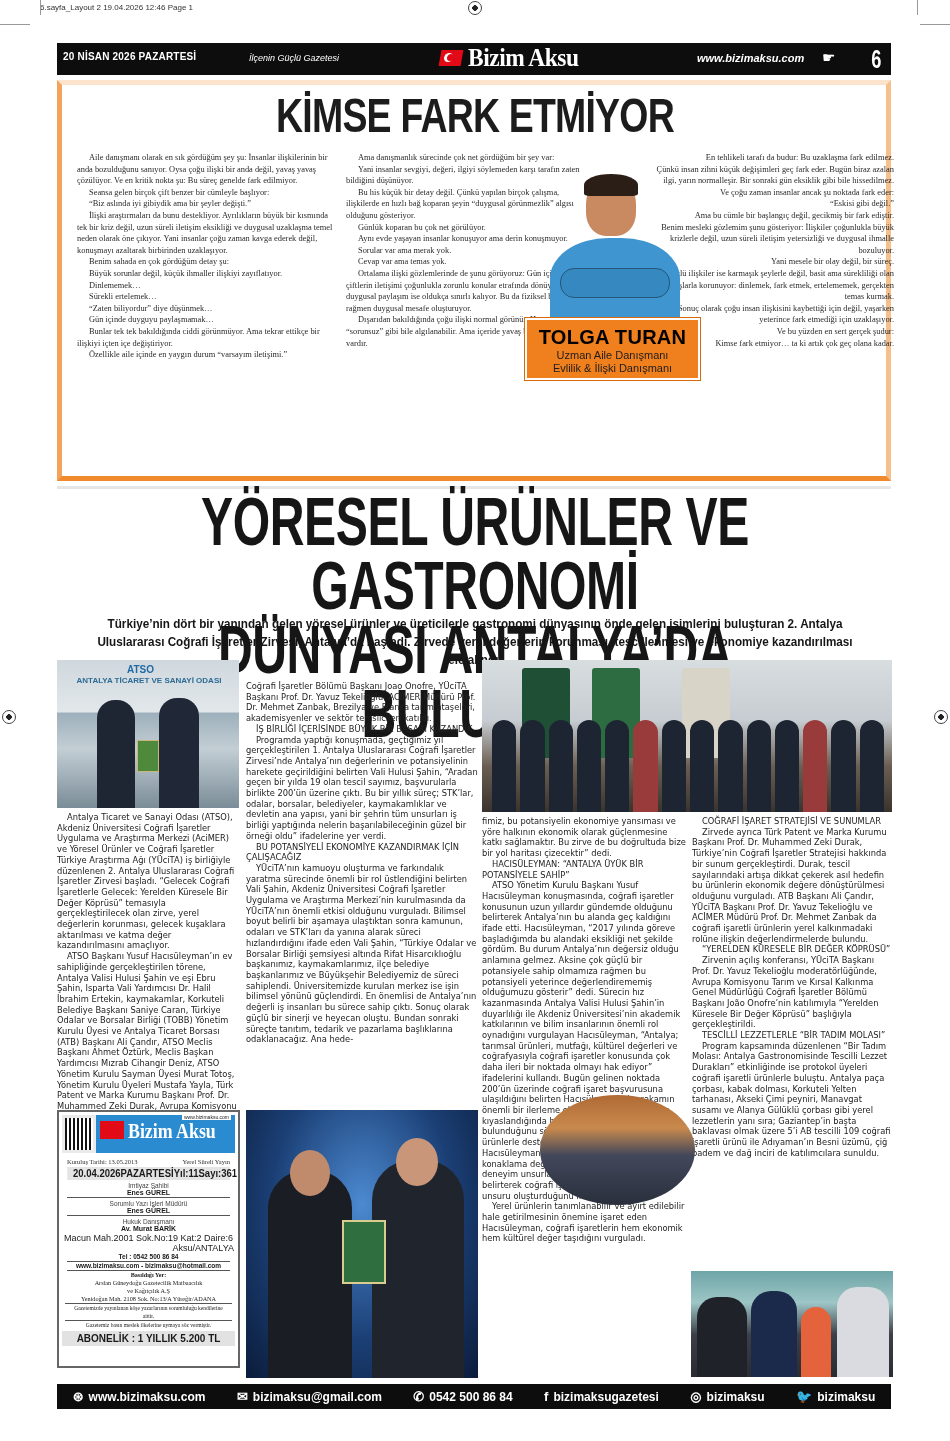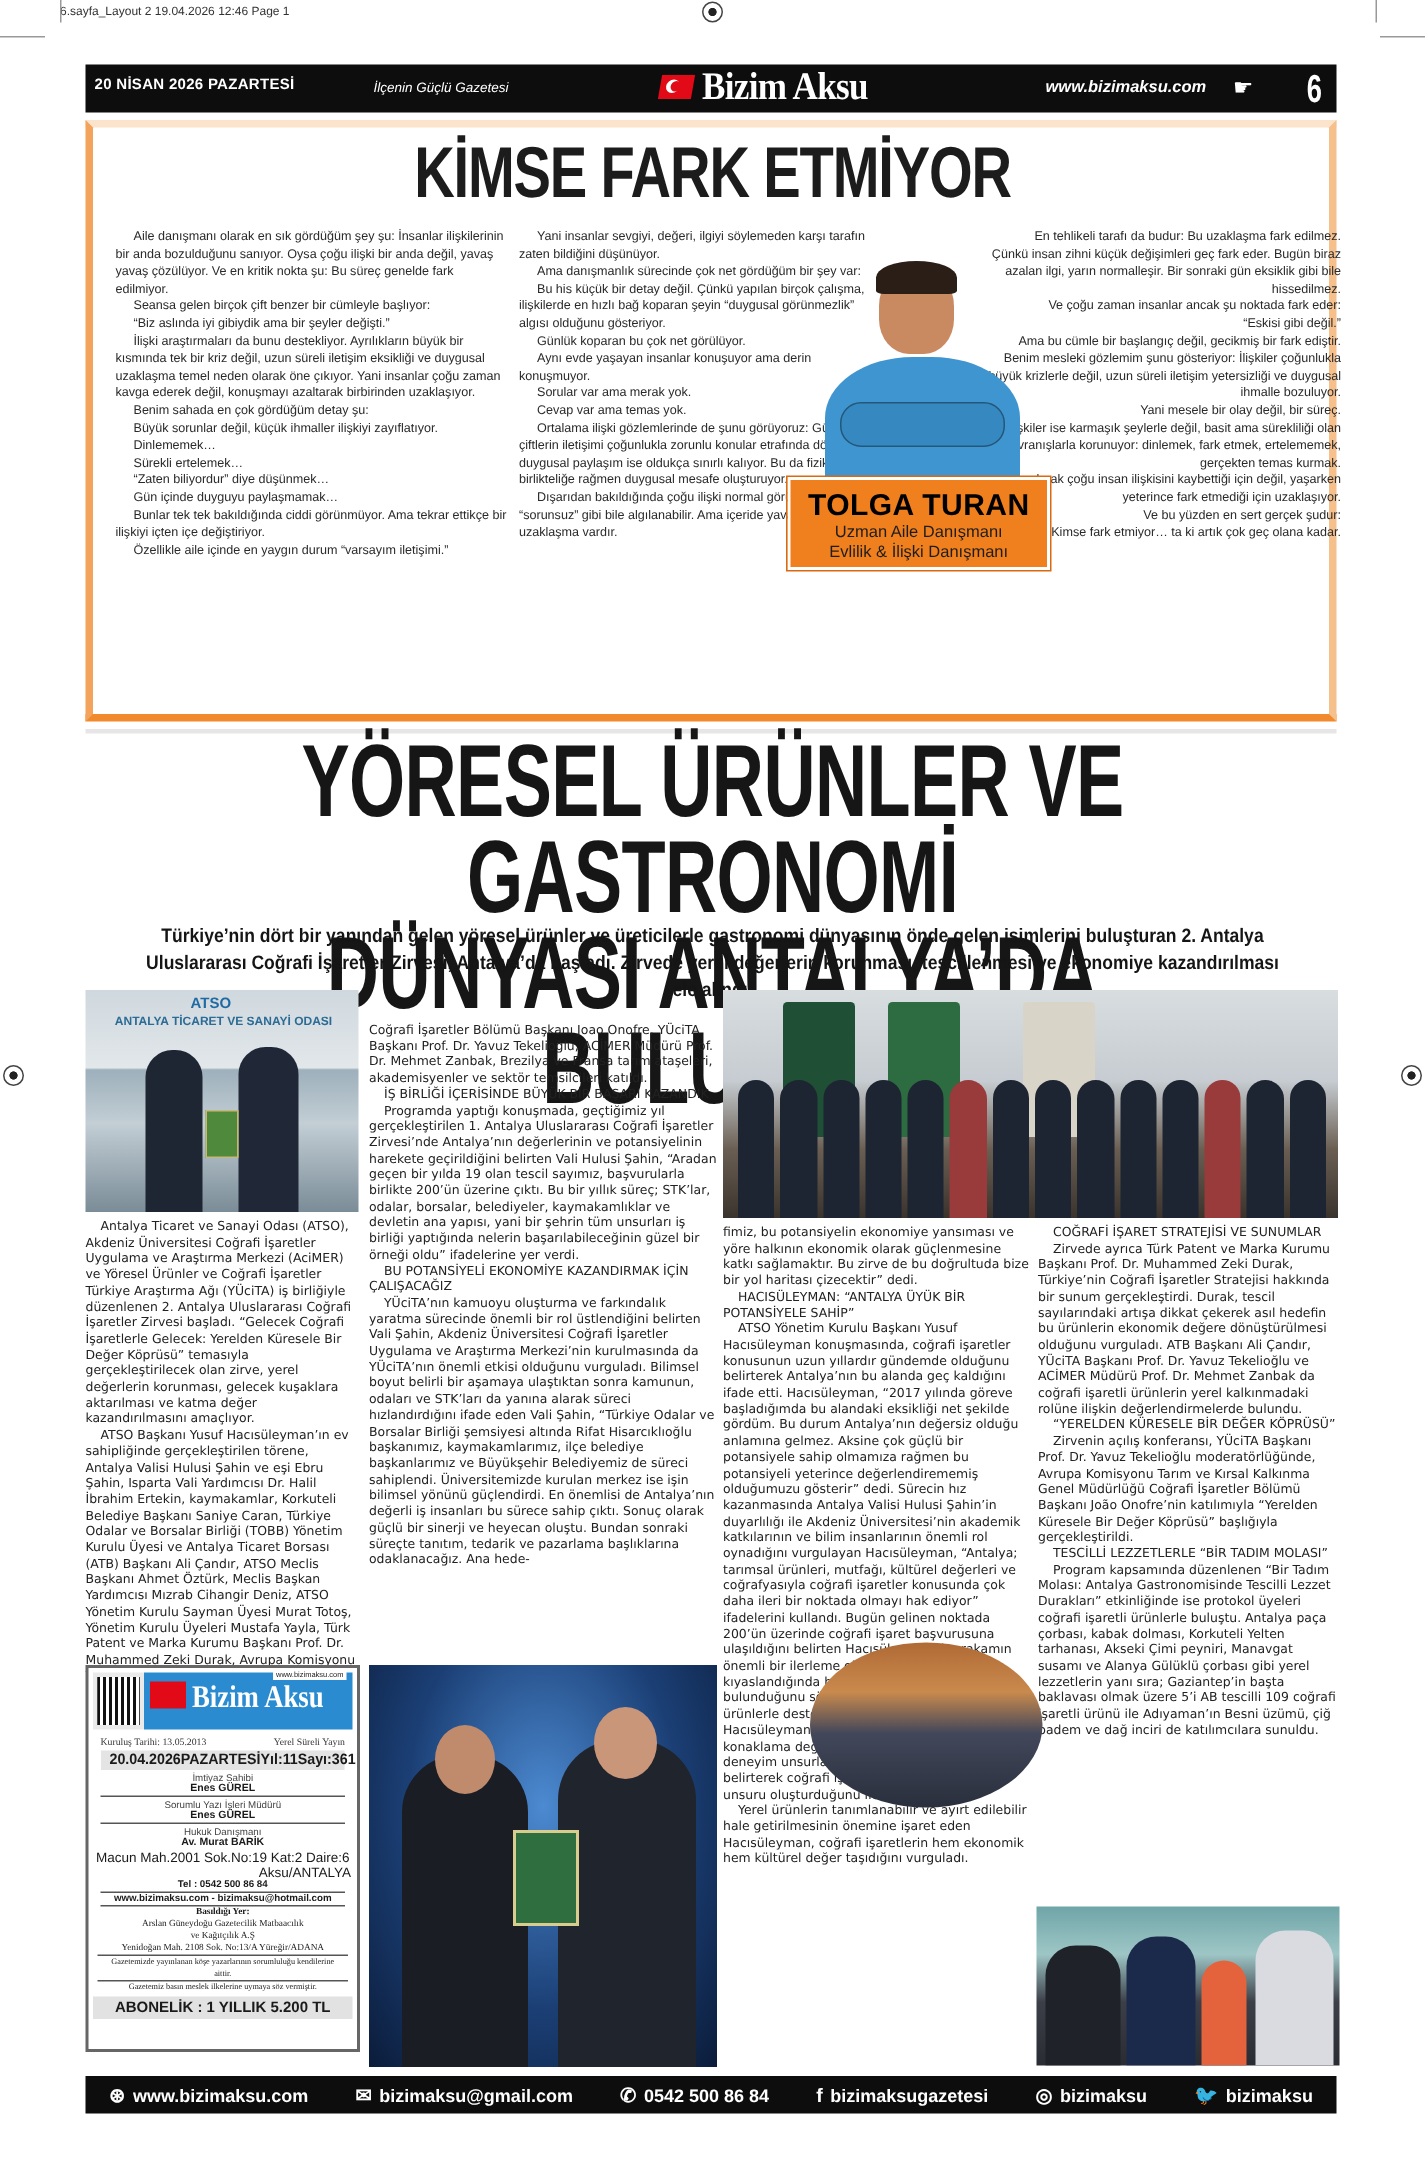--- a/index.html
+++ b/index.html
@@ -17,21 +17,21 @@
   .flag{width:22px;height:16px;background:#e30a17;position:relative;transform:skewX(-10deg);margin-right:6px}
   .flag:before{content:"";position:absolute;left:4px;top:3px;width:9px;height:9px;border-radius:50%;background:#fff}
   .flag:after{content:"";position:absolute;left:7px;top:4px;width:7px;height:7px;border-radius:50%;background:#e30a17}
   .mast .brandname{font:bold 26px "Liberation Serif",serif;letter-spacing:-.5px;transform:scaleX(.9);transform-origin:left}
   .mast .web{left:640px;top:9px;font:italic bold 11px "Liberation Sans",sans-serif}
   .mast .hand{left:765px;top:6px;font-size:15px}
   .mast .pageno{left:812px;top:1px;font:bold 26px "Liberation Sans",sans-serif;transform:scaleX(.7)}
   
   .boxframe{left:57px;top:80px;width:834px;height:401px;border:5px solid #f08a2c;background:#fff;border-left-color:#f3a35b;border-top-color:#fbe3cc;border-right-color:#f6c08c}
   .kimse{left:60px;top:88px;width:830px;text-align:center;font:bold 48px "Liberation Sans",sans-serif;letter-spacing:-1px;transform:scaleX(.78);color:#1c1c1c}
-  .col{font-size:8.4px;line-height:11.6px;color:#2a2a2a;font-family:Liberation Sans, sans-serif}
+  .col{font-size:8.4px;line-height:11.6px;color:#2a2a2a;font-family:Liberation Serif, serif}
   .col p{text-indent:12px}
   .col1{left:77px;top:152px;width:262px}
   .col2{left:346px;top:152px;width:240px}
   .col3{left:636px;top:152px;width:258px;text-align:right}
   .portrait{left:540px;top:168px;width:150px;height:150px;overflow:hidden}
   .portrait .face{position:absolute;left:46px;top:10px;width:50px;height:58px;border-radius:45% 45% 40% 40%;background:#c98a62}
   .portrait .hair{position:absolute;left:44px;top:6px;width:54px;height:22px;border-radius:50% 50% 10% 10%;background:#2b1e17}
   .portrait .body{position:absolute;left:10px;top:70px;width:130px;height:90px;border-radius:45% 45% 0 0;background:#3f95cf}
   .portrait .arms{position:absolute;left:20px;top:100px;width:110px;height:30px;border-radius:14px;background:#3688c0;border:1px solid #24577a}
   .namebox{left:525px;top:318px;width:175px;height:62px;background:#f07f1e;border:2px solid #fff;outline:1px solid #d96b0e;text-align:center}
@@ -126,22 +126,22 @@
     <p>Benim sahada en çok gördüğüm detay şu:</p>
     <p>Büyük sorunlar değil, küçük ihmaller ilişkiyi zayıflatıyor.</p>
     <p>Dinlememek…</p>
     <p>Sürekli ertelemek…</p>
     <p>“Zaten biliyordur” diye düşünmek…</p>
     <p>Gün içinde duyguyu paylaşmamak…</p>
     <p>Bunlar tek tek bakıldığında ciddi görünmüyor. Ama tekrar ettikçe bir ilişkiyi içten içe değiştiriyor.</p>
     <p>Özellikle aile içinde en yaygın durum “varsayım iletişimi.”</p>
   </div>
 <div class="abs col col2" id="c2">
+    <p>Ama danışmanlık sürecinde çok net gördüğüm bir şey var:</p>
     <p>Yani insanlar sevgiyi, değeri, ilgiyi söylemeden karşı tarafın zaten bildiğini düşünüyor.</p>
-    <p>Ama danışmanlık sürecinde çok net gördüğüm bir şey var:</p>
     <p>Bu his küçük bir detay değil. Çünkü yapılan birçok çalışma, ilişkilerde en hızlı bağ koparan şeyin “duygusal görünmezlik” algısı olduğunu gösteriyor.</p>
     <p>Günlük koparan bu çok net görülüyor.</p>
     <p>Aynı evde yaşayan insanlar konuşuyor ama derin konuşmuyor.</p>
     <p>Sorular var ama merak yok.</p>
     <p>Cevap var ama temas yok.</p>
     <p>Ortalama ilişki gözlemlerinde de şunu görüyoruz: Gün içinde çiftlerin iletişimi çoğunlukla zorunlu konular etrafında dönüyor; duygusal paylaşım ise oldukça sınırlı kalıyor. Bu da fiziksel birlikteliğe rağmen duygusal mesafe oluşturuyor.</p>
     <p>Dışarıdan bakıldığında çoğu ilişki normal görünür. Hatta “sorunsuz” gibi bile algılanabilir. Ama içeride yavaş bir uzaklaşma vardır.</p>
   </div>
 <div class="abs col col3" id="c3">
     <p>En tehlikeli tarafı da budur: Bu uzaklaşma fark edilmez.</p>

